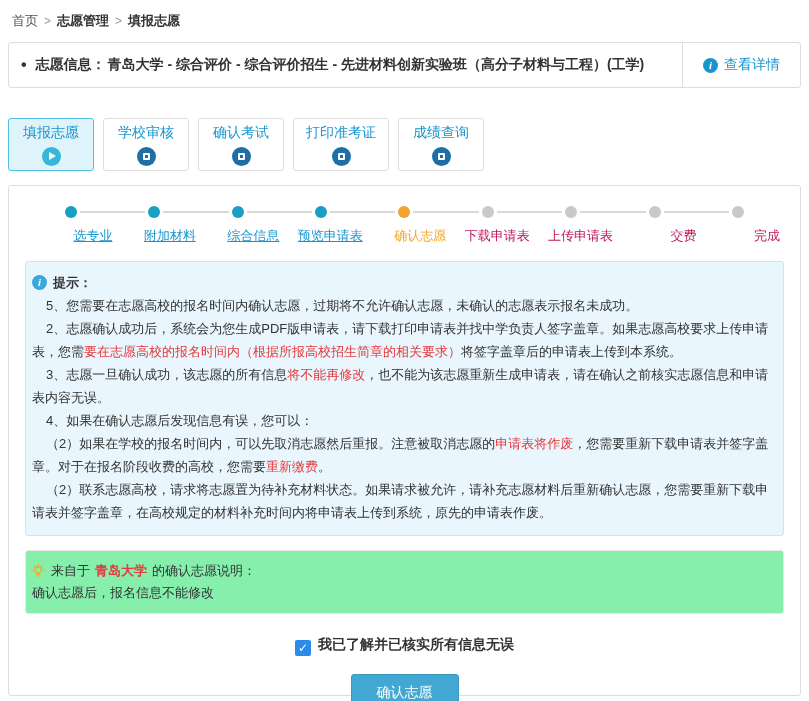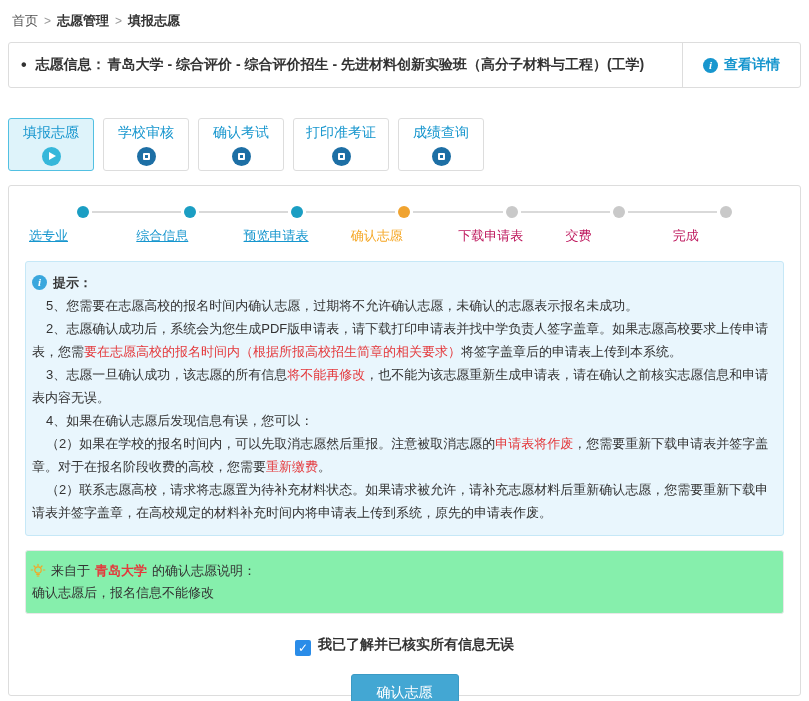--- a/index.html
+++ b/index.html
@@ -13,42 +13,42 @@
   .breadcrumb { font-size:13px; color:#555; padding:4px 4px 12px; }
   .breadcrumb .sep { color:#999; margin:0 6px; font-size:12px; }
   .breadcrumb .bold { color:#333; font-weight:bold; }
   .breadcrumb .home { color:#555; cursor:pointer; }
 
   
   .info-bar { display:flex; align-items:stretch; border:1px solid #ddd; border-radius:3px; height:46px; background:#fff; }
   .info-left { flex:1; display:flex; align-items:center; padding:0 12px; font-size:14px; font-weight:bold; color:#333; white-space:nowrap; overflow:hidden; }
   .info-left .bullet { font-size:16px; margin-right:9px; color:#333; }
   .info-left .label { margin-right:2px; }
-  .info-right { width:118px; border-left:1px solid #ddd; display:flex; align-items:center; justify-content:center; color:#1796ce; font-size:14px; cursor:pointer;font-weight:bold; }
+  .info-right { width:118px; border-left:1px solid #ddd; display:flex; align-items:center; justify-content:center; color:#1796ce; font-size:14px; cursor:pointer; }
   .ico-info { display:inline-block; width:15px; height:15px; border-radius:50%; background:#1796ce; color:#fff; text-align:center; margin-right:6px; font:italic bold 11px/15px "Liberation Serif","DejaVu Serif",serif; flex:none; }
   .ico-info::after { content:"i"; }
 
   
   .tabs { display:flex; gap:9px; margin-top:30px; }
   .tab { min-width:86px; height:53px; padding:0 12px; border:1px solid #ddd; border-radius:3px; background:#fff;
          display:flex; flex-direction:column; align-items:center; justify-content:center; gap:5px;
          color:#1796ce; font-size:14px; cursor:pointer; }
   .tab.active { background:#def3fa; border-color:#52c0e2; }
   .tab-icon { width:19px; height:19px; border-radius:50%; display:flex; align-items:center; justify-content:center; }
   .tab-icon.play { background:#35b7da; }
   .tab-icon.stop { background:#1d6fa5; }
   .tri { width:0; height:0; border-left:7px solid #fff; border-top:4px solid transparent; border-bottom:4px solid transparent; margin-left:2px; }
   .sq  { width:7px; height:7px; border:2px solid #fff; border-radius:1px; }
 
   
   .panel { margin-top:14px; border:1px solid #ddd; border-radius:3px; padding:20px 16px 16px; height:511px; }
 
   
   .stepper { display:flex; margin:0 4px 16px; }
-  .step { flex:1; position:relative; text-align:left; font-size:13px; }
+  .step { flex:1; position:relative; text-align:right; font-size:13px; }
   .step:not(:first-child)::before { content:""; position:absolute; top:5px; right:calc(50% + 9px); width:calc(100% - 18px); height:2px; background:#d9d9d9; }
   .dot { display:block; width:12px; height:12px; border-radius:50%; margin:0 auto 9px; position:relative; z-index:1; background:#ccc; }
   .step.done .dot { background:#1b9ec3; }
   .step.current .dot { background:#f0a330; }
   .step.future .dot { background:#c9c9c9; }
   .slabel { display:inline-block; }
   .step.done .slabel { color:#1796ce; text-decoration:underline; cursor:pointer; }
   .step.current .slabel { color:#f5a623; }
   .step.future .slabel { color:#be185d; }
 
@@ -128,33 +128,41 @@
 
 <div class="panel">
 
   <div class="stepper">
     <div class="step done">
       <span class="dot"></span>
       <a class="slabel">选专业</a>
     </div>
     <div class="step done">
       <span class="dot"></span>
+      <a class="slabel">附加材料</a>
+    </div>
+    <div class="step done">
+      <span class="dot"></span>
       <a class="slabel">综合信息</a>
     </div>
     <div class="step done">
       <span class="dot"></span>
       <a class="slabel">预览申请表</a>
     </div>
     <div class="step current">
       <span class="dot"></span>
       <span class="slabel">确认志愿</span>
     </div>
     <div class="step future">
       <span class="dot"></span>
       <span class="slabel">下载申请表</span>
+    </div>
+    <div class="step future">
+      <span class="dot"></span>
+      <span class="slabel">上传申请表</span>
     </div>
     <div class="step future">
       <span class="dot"></span>
       <span class="slabel">交费</span>
     </div>
     <div class="step future">
       <span class="dot"></span>
       <span class="slabel">完成</span>
     </div>
   </div>

